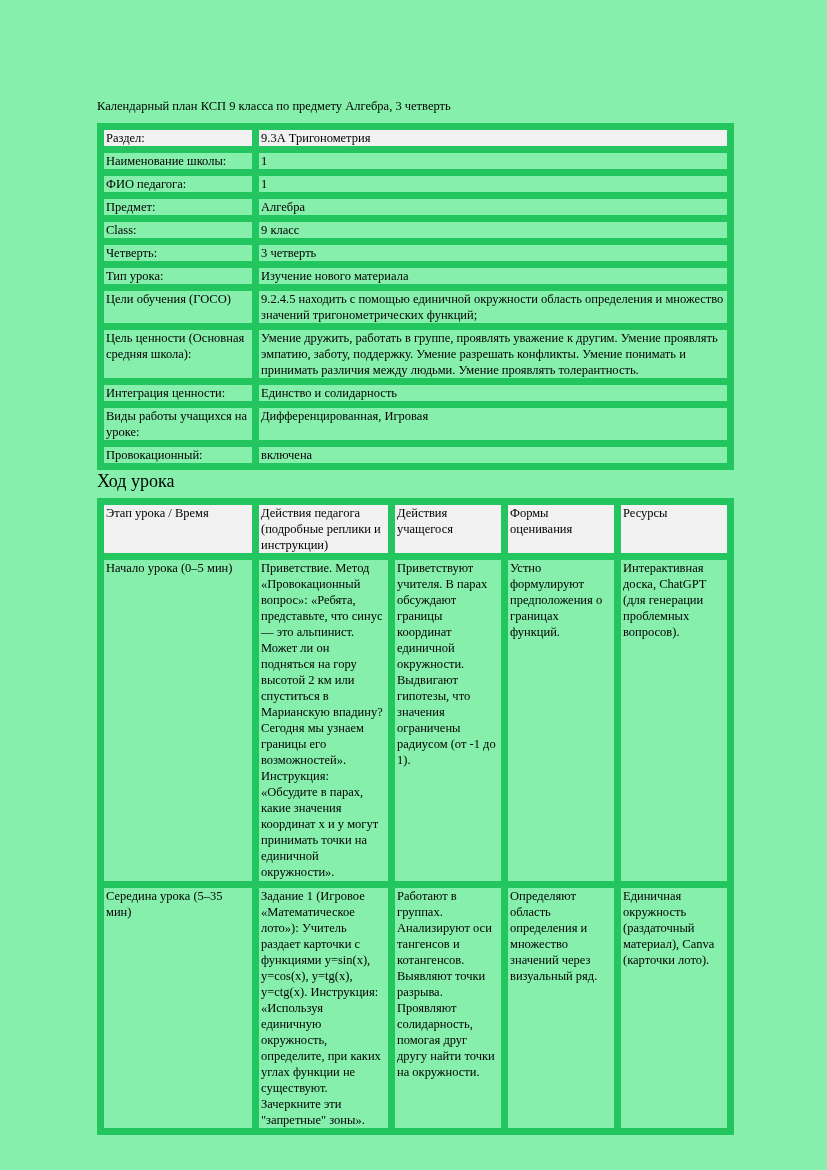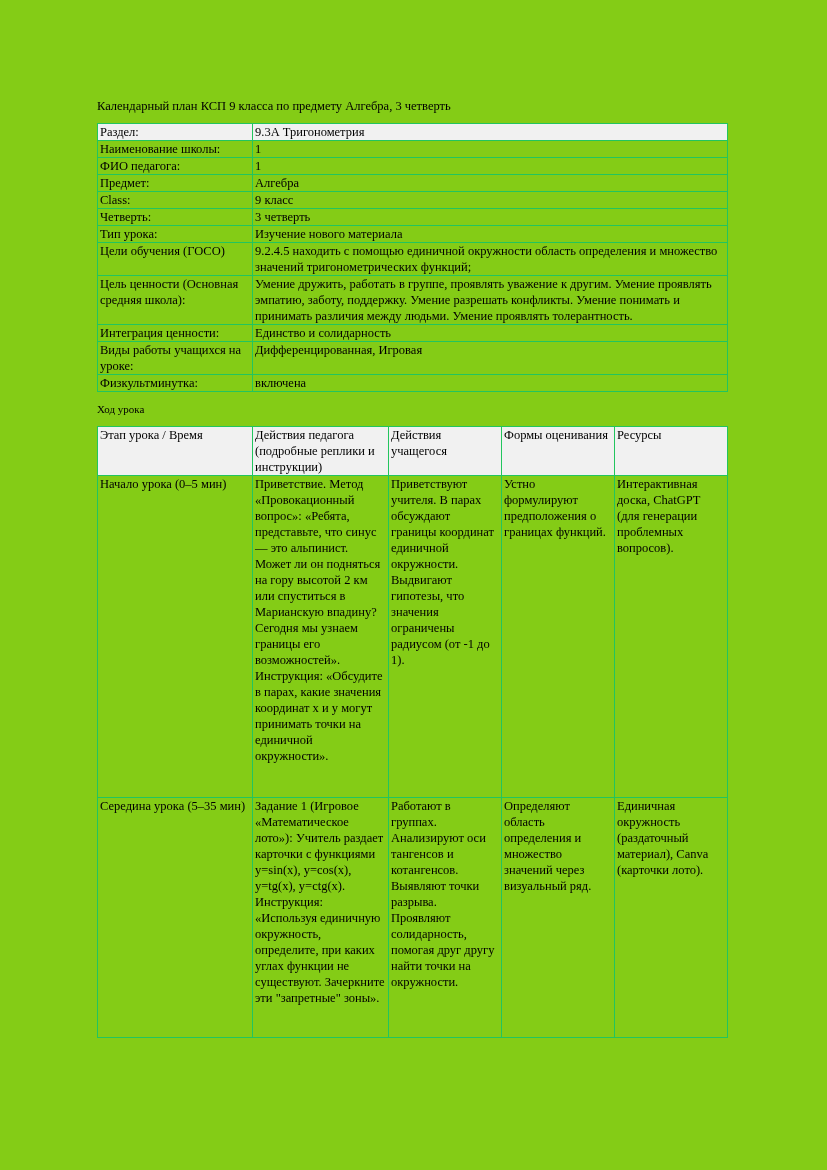--- a/index.html
+++ b/index.html
@@ -6,57 +6,57 @@
     margin: 0;
     padding: 0;
     background: #ffffff;
     color: #000000;
     font-family: "Liberation Serif", "DejaVu Serif", serif;
   }
   .page {
     position: relative;
     width: 827px;
     height: 1170px;
-    background: #84cc16;
+    background: #86efac;
     overflow: hidden;
   }
   .content {
     position: absolute;
     left: 97px;
     top: 99px;
     width: 630px;
   }
   .title {
     margin: 0 0 10px 0;
     font-size: 12.5px;
     line-height: 14px;
     white-space: nowrap;
   }
   table {
     border-collapse: collapse;
     width: 630px;
     table-layout: fixed;
   }
   td, th {
-    border: 1px solid #22c55e;
+    border: 7px solid #22c55e;
     vertical-align: top;
     text-align: left;
     font-weight: normal;
     font-size: 12.5px;
     line-height: 16px;
     padding: 0 3px 0 2px;
     overflow: hidden;
     word-wrap: break-word;
   }
   .shaded td, thead th {
     background: #f1f1f1;
   }
   .section-heading {
-    margin: 9px 0 9px 0;
-    font-size: 11px;
+    margin: 3px 0 9px 0;
+    font-size: 18px;
     line-height: 16px;
   }
   table.lesson thead th { height: 47px; }
   table.lesson tbody tr.r0 td { height: 321px; }
   table.lesson tbody tr.r1 td { height: 239px; }
 </style>
 </head>
 <body>
 
 <div class="page">
@@ -108,21 +108,21 @@
           </tr>
           <tr>
             <td>Интеграция ценности:</td>
             <td>Единство и солидарность</td>
           </tr>
           <tr>
             <td>Виды работы учащихся на уроке:</td>
             <td>Дифференцированная, Игровая</td>
           </tr>
           <tr>
-            <td>Физкультминутка:</td>
+            <td>Провокационный:</td>
             <td>включена</td>
           </tr>
         </tbody>
     </table>
 
     <p class="section-heading">Ход урока</p>
 
     <table class="lesson">
       <colgroup id="lesson-cols">
           <col style="width: 155px;">

